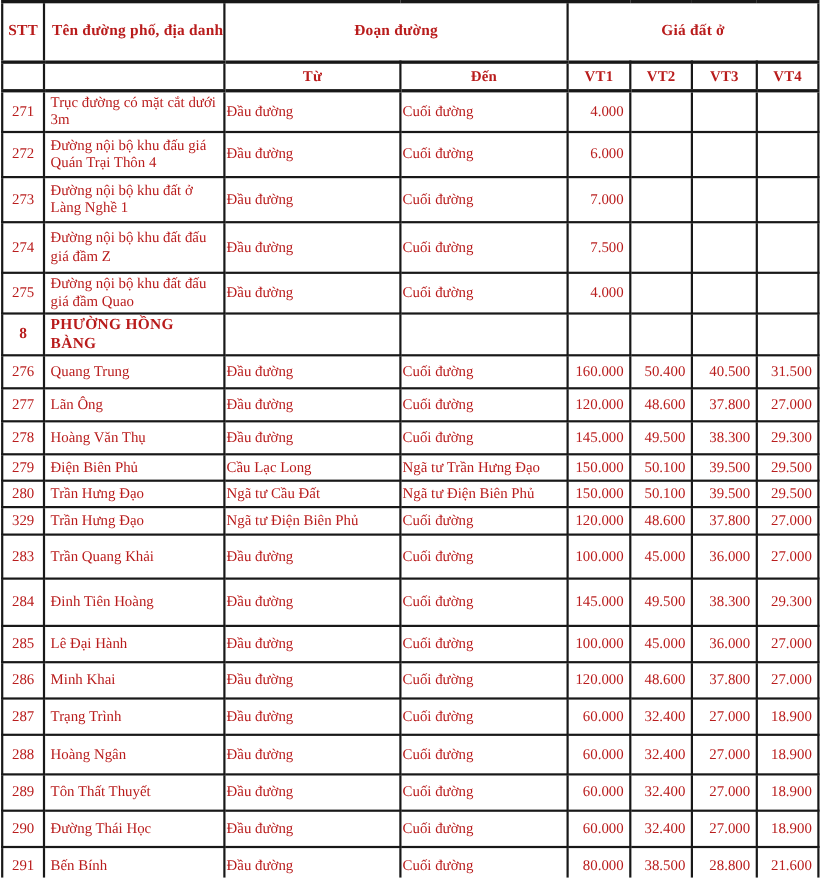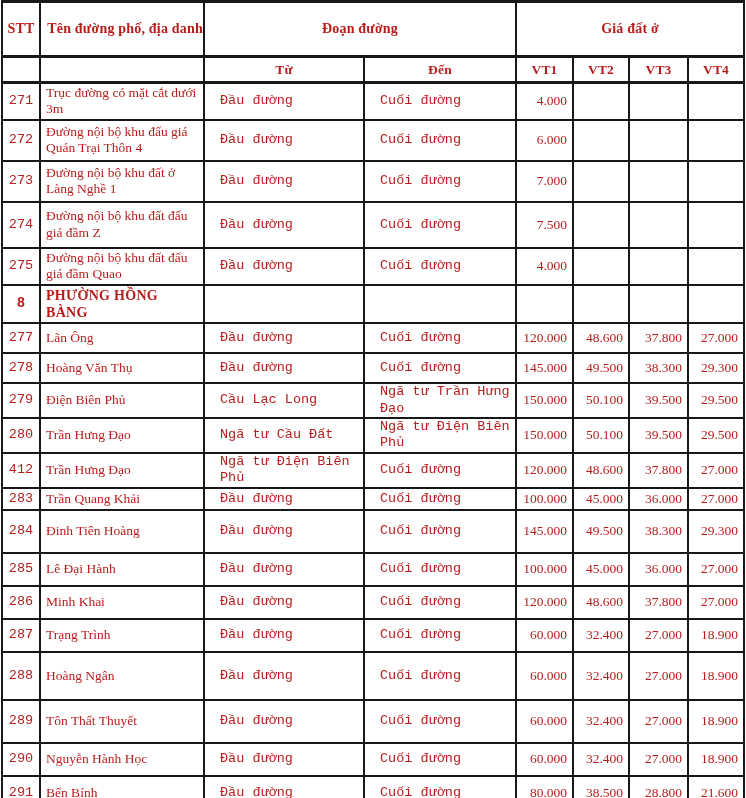--- a/index.html
+++ b/index.html
@@ -21,23 +21,23 @@
   thead th {
     font-weight: bold; font-size: 14px; text-align: center;
     letter-spacing: 0.2px;
   }
   tr.h1 { height: 55px; }
   tr.h1 th { border-bottom-width: 3px; }
   tr.h2 { height: 26px; margin-top: 44px; }
   tr.h2 th { border-bottom-width: 3px; font-size: 13.5px; }
   th.th-street { text-align: right; padding-left: 5px; }
   td { font-size: 13.5px; line-height: 1.22; }
-  td.td-stt  { text-align: center; font-family: Liberation Mono, monospace; }
+  td.td-stt  { text-align: center; }
   td.td-name { text-align: left; padding: 1px 6px 1px 5px; }
-  td.td-text { text-align: left; padding-left: 15px; font-family: Liberation Mono, monospace; }
+  td.td-text { text-align: left; padding-left: 1px; }
   td.td-num  { text-align: right; padding-right: 5px; }
   tr.section td { font-weight: bold; font-size: 14px; }
   tr.section td.td-name { letter-spacing: 0.3px; }
 </style>
 </head>
 <body>
 
 <div class="page">
   <table class="land">
     <colgroup>
@@ -123,20 +123,30 @@
           <td class="td-stt">8</td>
           <td class="td-name">PHƯỜNG HỒNG BÀNG</td>
           <td class="td-text"></td>
           <td class="td-text"></td>
           <td class="td-num"></td>
           <td class="td-num"></td>
           <td class="td-num"></td>
           <td class="td-num"></td>
         </tr>
         <tr style="height: 30px;">
+          <td class="td-stt">276</td>
+          <td class="td-name">Quang Trung</td>
+          <td class="td-text">Đầu đường</td>
+          <td class="td-text">Cuối đường</td>
+          <td class="td-num">160.000</td>
+          <td class="td-num">50.400</td>
+          <td class="td-num">40.500</td>
+          <td class="td-num">31.500</td>
+        </tr>
+        <tr style="height: 30px;">
           <td class="td-stt">277</td>
           <td class="td-name">Lãn Ông</td>
           <td class="td-text">Đầu đường</td>
           <td class="td-text">Cuối đường</td>
           <td class="td-num">120.000</td>
           <td class="td-num">48.600</td>
           <td class="td-num">37.800</td>
           <td class="td-num">27.000</td>
         </tr>
         <tr style="height: 30px;">
@@ -163,30 +173,30 @@
           <td class="td-stt">280</td>
           <td class="td-name">Trần Hưng Đạo</td>
           <td class="td-text">Ngã tư Cầu Đất</td>
           <td class="td-text">Ngã tư Điện Biên Phủ</td>
           <td class="td-num">150.000</td>
           <td class="td-num">50.100</td>
           <td class="td-num">39.500</td>
           <td class="td-num">29.500</td>
         </tr>
         <tr style="height: 25px;">
-          <td class="td-stt">412</td>
+          <td class="td-stt">329</td>
           <td class="td-name">Trần Hưng Đạo</td>
           <td class="td-text">Ngã tư Điện Biên Phủ</td>
           <td class="td-text">Cuối đường</td>
           <td class="td-num">120.000</td>
           <td class="td-num">48.600</td>
           <td class="td-num">37.800</td>
           <td class="td-num">27.000</td>
         </tr>
-        <tr style="height: 22px;">
+        <tr style="height: 40px;">
           <td class="td-stt">283</td>
           <td class="td-name">Trần Quang Khải</td>
           <td class="td-text">Đầu đường</td>
           <td class="td-text">Cuối đường</td>
           <td class="td-num">100.000</td>
           <td class="td-num">45.000</td>
           <td class="td-num">36.000</td>
           <td class="td-num">27.000</td>
         </tr>
         <tr style="height: 43px;">
@@ -222,43 +232,43 @@
         <tr style="height: 33px;">
           <td class="td-stt">287</td>
           <td class="td-name">Trạng Trình</td>
           <td class="td-text">Đầu đường</td>
           <td class="td-text">Cuối đường</td>
           <td class="td-num">60.000</td>
           <td class="td-num">32.400</td>
           <td class="td-num">27.000</td>
           <td class="td-num">18.900</td>
         </tr>
-        <tr style="height: 48px; margin-top: 32px;">
+        <tr style="height: 36px; margin-top: 32px;">
           <td class="td-stt">288</td>
           <td class="td-name">Hoàng Ngân</td>
           <td class="td-text">Đầu đường</td>
           <td class="td-text">Cuối đường</td>
           <td class="td-num">60.000</td>
           <td class="td-num">32.400</td>
           <td class="td-num">27.000</td>
           <td class="td-num">18.900</td>
         </tr>
-        <tr style="height: 43px;">
+        <tr style="height: 33px;">
           <td class="td-stt">289</td>
           <td class="td-name">Tôn Thất Thuyết</td>
           <td class="td-text">Đầu đường</td>
           <td class="td-text">Cuối đường</td>
           <td class="td-num">60.000</td>
           <td class="td-num">32.400</td>
           <td class="td-num">27.000</td>
           <td class="td-num">18.900</td>
         </tr>
         <tr style="height: 33px;">
           <td class="td-stt">290</td>
-          <td class="td-name">Nguyễn Hành Học</td>
+          <td class="td-name">Đường Thái Học</td>
           <td class="td-text">Đầu đường</td>
           <td class="td-text">Cuối đường</td>
           <td class="td-num">60.000</td>
           <td class="td-num">32.400</td>
           <td class="td-num">27.000</td>
           <td class="td-num">18.900</td>
         </tr>
         <tr style="height: 35px;">
           <td class="td-stt">291</td>
           <td class="td-name">Bến Bính</td>

